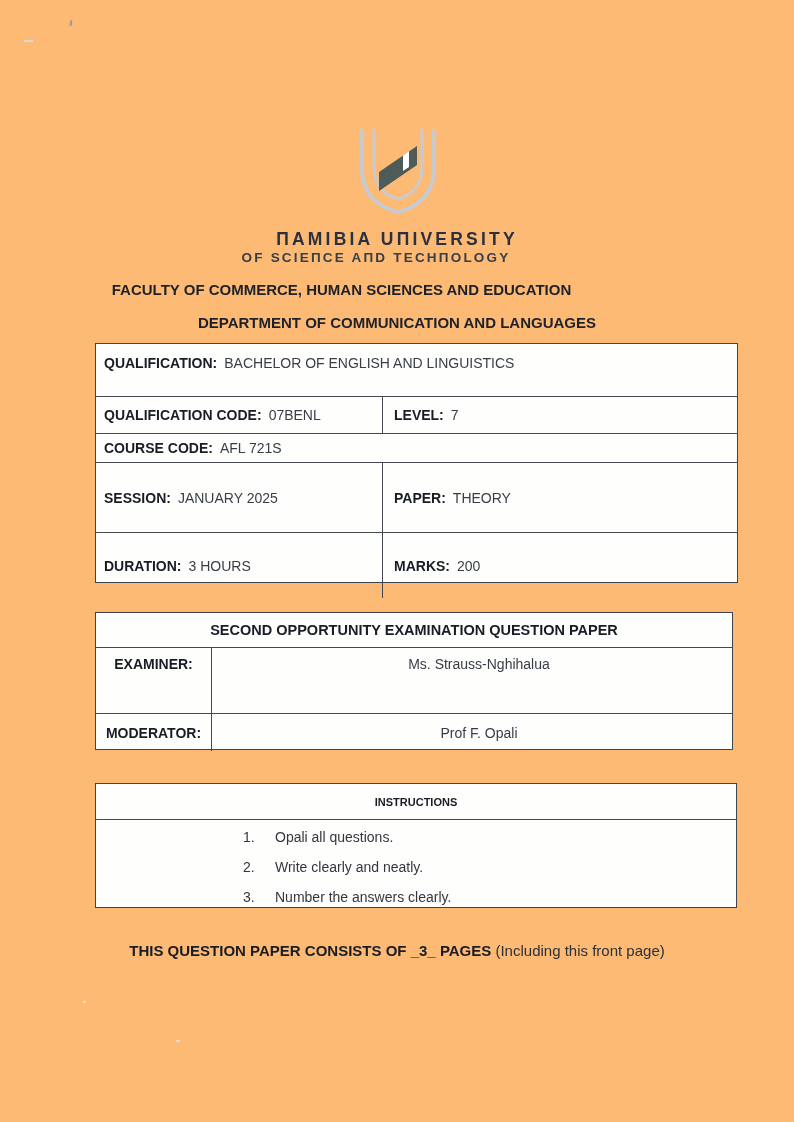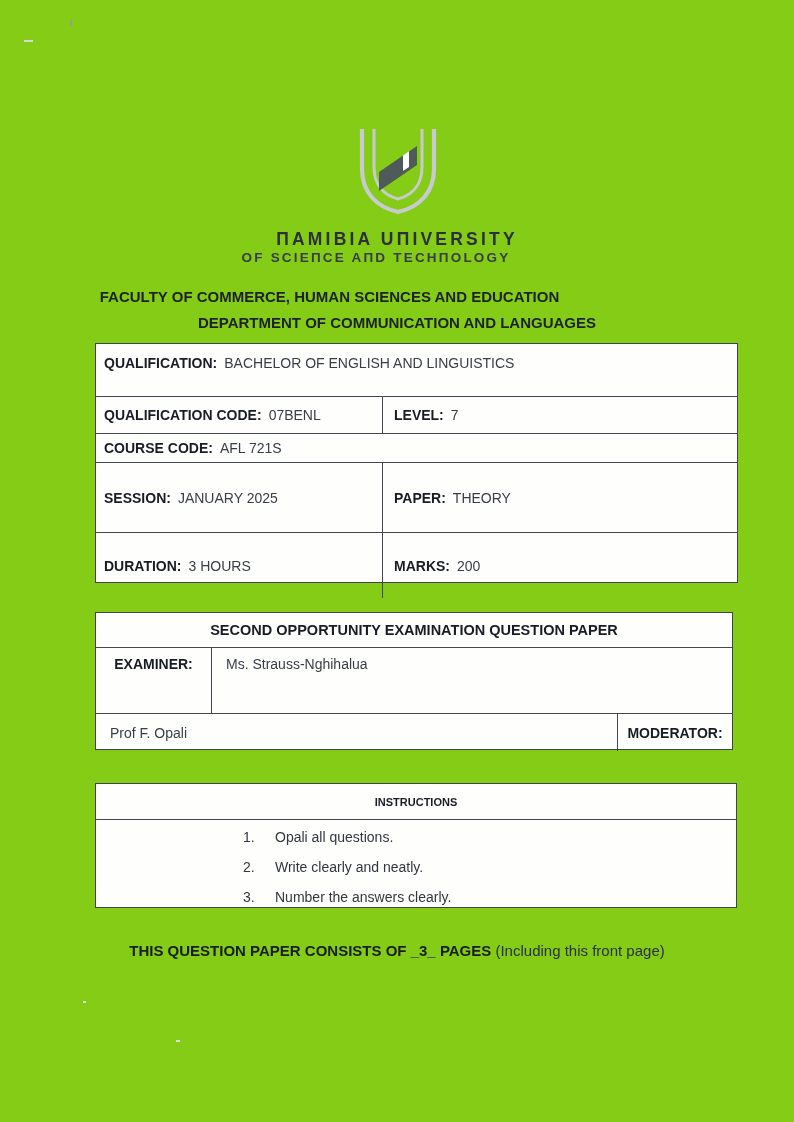--- a/index.html
+++ b/index.html
@@ -1,35 +1,35 @@
 <!DOCTYPE html>
 <html><head>
 <meta charset="utf-8">
 <style>
   * { margin:0; padding:0; box-sizing:border-box; }
   html,body { background:#ffffff; }
   body { font-family:"Liberation Sans", sans-serif; }
   .page {
     position:relative; width:794px; height:1122px; margin:0 auto;
-    background:#84cc16; overflow:hidden; color:#23262f;
+    background:#fdba74; overflow:hidden; color:#23262f;
   }
 
   
   .logo { position:absolute; left:349px; top:126px; width:98px; height:97px; }
   .uni-name {
     position:absolute; left:0; top:229px; width:794px; text-align:center;
     font-size:17.5px; font-weight:700; letter-spacing:3.2px; color:#2b3040;
   }
   .uni-sub {
     position:absolute; left:0; top:250px; width:752px; text-align:center;
     font-size:13.5px; font-weight:700; letter-spacing:2.2px; color:#373d49;
   }
   .faculty {
-    position:absolute; left:0; top:281px; width:659px; text-align:center;
-    font-size:15px; font-weight:700; color:#1d212b;margin-top:7px;
+    position:absolute; left:12px; top:281px; width:659px; text-align:center;
+    font-size:15px; font-weight:700; color:#1d212b;
   }
   .department {
     position:absolute; left:0; top:314px; width:794px; text-align:center;
     font-size:15px; font-weight:700; color:#1d212b;
   }
 
   
   .tbl { position:absolute; border:1.8px solid #3f434b; background:#fefefd; }
   .row { display:flex; border-top:1.5px solid #43474f; }
   .row:first-child { border-top:none; }
@@ -46,21 +46,21 @@
   .t1 .r4 { height:70px; } .t1 .r5 { height:66px; }
   .t1 .r1 .c-full { width:100%; padding-left:8px; }
 
   
   .t2 { left:95px; top:612px; width:638px; height:138px; }
   .t2 .r-title { height:34px; }
   .t2 .r-exam  { height:66px; }
   .t2 .r-mod   { height:38px; }
   .t2 .c-title { width:100%; justify-content:center; font-weight:700; color:#181c25; font-size:14.5px; }
   .t2 .c-lbl { width:115px; justify-content:center; padding:0 4px; }
-  .t2 .c-val { flex:1; padding-left:14px; }
+  .t2 .c-val { flex:1; padding-left:14px;justify-content:center; }
   .t2 .r-exam .cell { align-items:flex-start; padding-top:8px; }
 
   
   .t3 { left:95px; top:783px; width:642px; height:125px; }
   .t3 .r-title { height:35px; }
   .t3 .c-title { width:100%; justify-content:center; font-weight:700; color:#181c25; font-size:11px; }
   .t3 .r-body { height:90px; border-top:1.5px solid #43474f; display:block; padding:9px 0 0 147px; }
   .t3 .item { display:flex; font-size:14px; color:#32363f; height:16px; margin-bottom:14px; }
   .t3 .num { width:32px; }
 
@@ -149,24 +149,24 @@
     <div class="row r-title">
       <div class="cell c-title">SECOND OPPORTUNITY EXAMINATION QUESTION PAPER</div>
     </div>
     <div class="row r-exam">
       <div class="cell c-lbl lbl">EXAMINER:</div>
       <div class="cell c-val">
         <span class="val" style="margin-left:0;">Ms. Strauss-Nghihalua</span>
       </div>
     </div>
     <div class="row r-mod">
+      <div class="cell c-lbl lbl">MODERATOR:</div>
       <div class="cell c-val">
         <span class="val" style="margin-left:0;">Prof F. Opali</span>
       </div>
-      <div class="cell c-lbl lbl">MODERATOR:</div>
     </div>
   </div>
 
   <div class="tbl t3">
     <div class="row r-title">
       <div class="cell c-title">INSTRUCTIONS</div>
     </div>
     <div class="r-body">
       <div class="item">
         <span class="num">1.</span>

